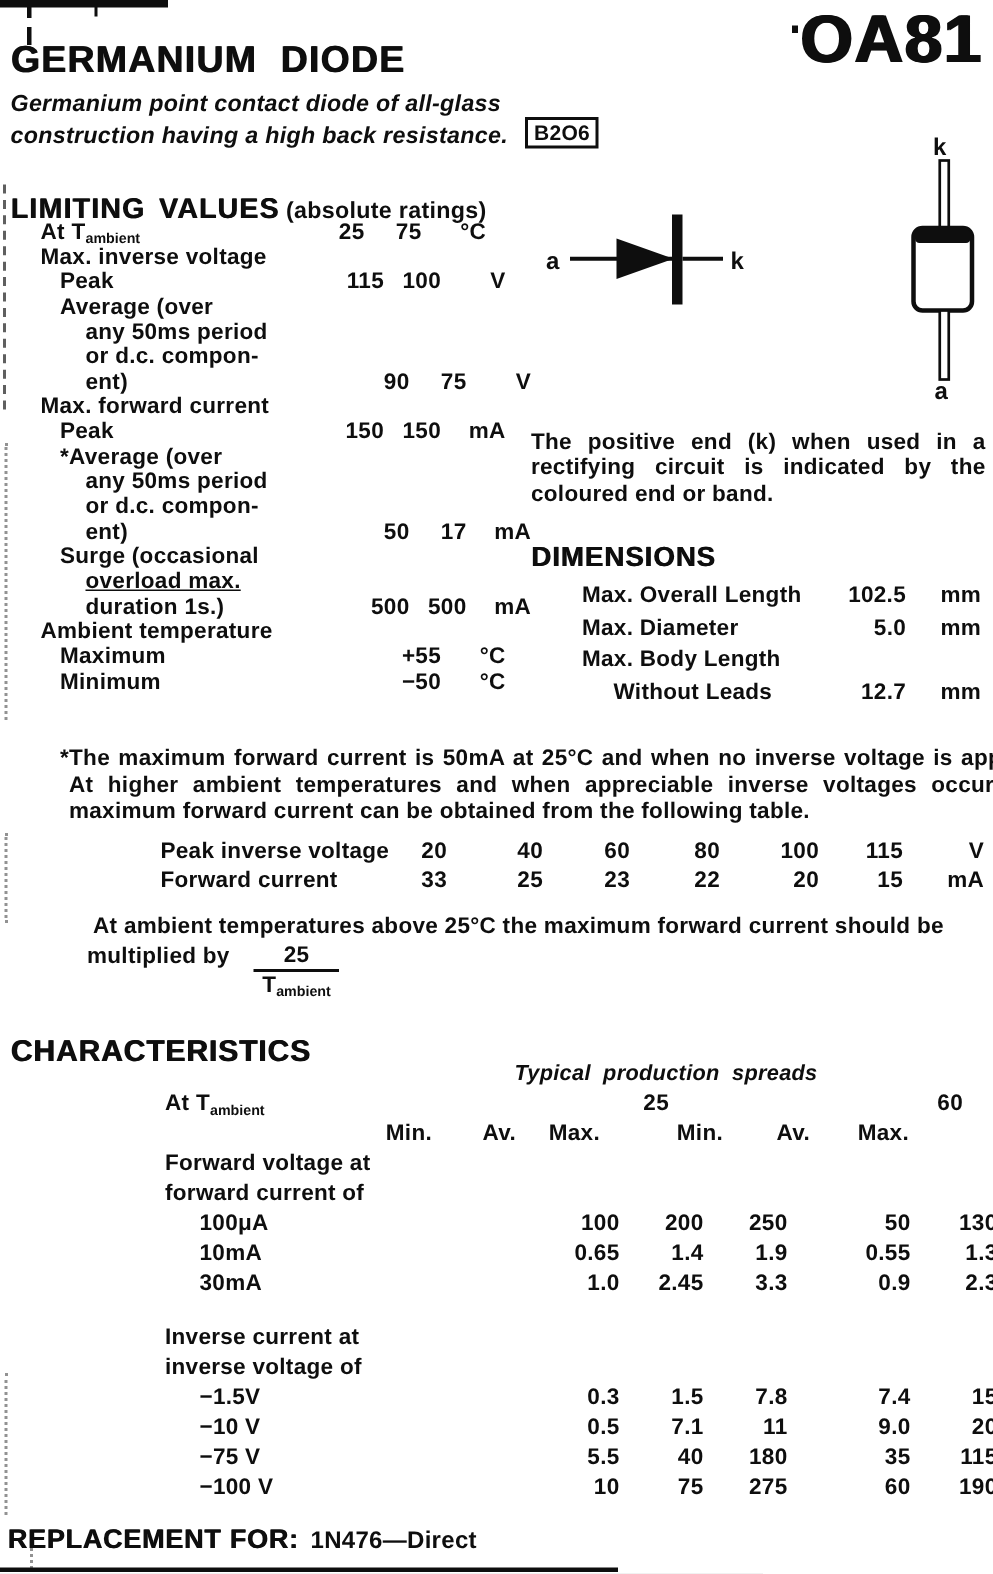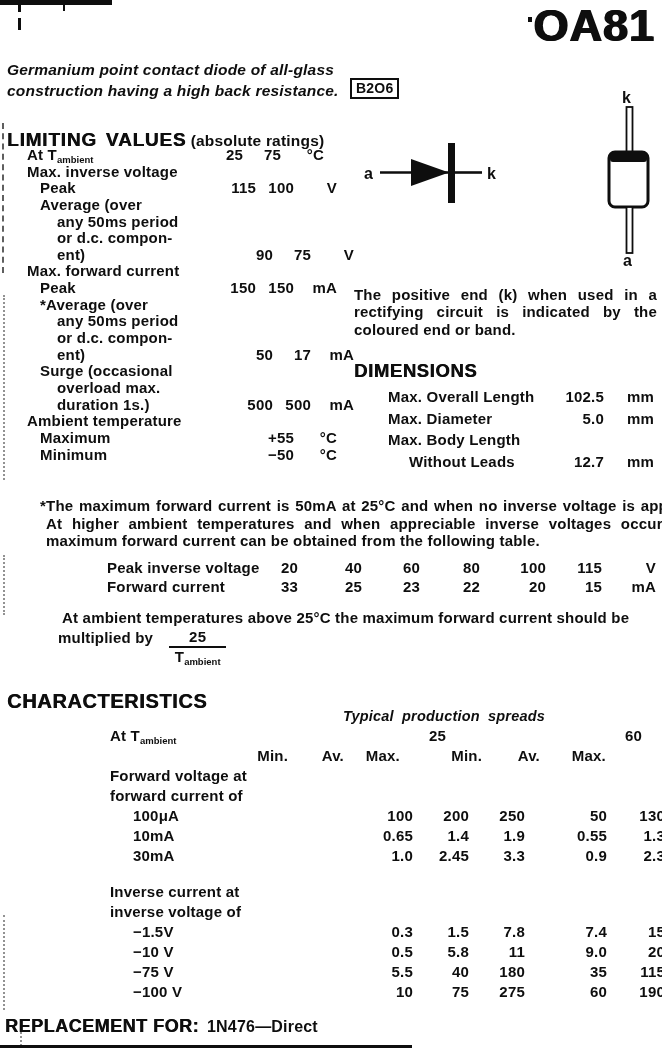--- a/index.html
+++ b/index.html
@@ -83,20 +83,21 @@
   <div class="abs art" style="left:18px;top:18px;width:3px;height:12px;"></div>
   <div class="abs art" style="left:63px;top:3px;width:2px;height:8px;"></div>
   <div class="abs art" style="left:528px;top:17px;width:4px;height:5px;"></div>
   <div class="abs dashv" style="left:2px;top:123px;width:0;height:150px;"></div>
   <div class="abs dotv" style="left:3px;top:295px;width:0;height:185px;"></div>
   <div class="abs dotv" style="left:3px;top:555px;width:0;height:60px;"></div>
   <div class="abs dotv" style="left:3px;top:915px;width:0;height:95px;"></div>
   <div class="abs dotv" style="left:20px;top:1028px;width:0;height:18px;"></div>
   <div class="abs art" style="left:0;top:1045px;width:412px;height:3px;"></div>
 
+  <div class="abs doc-title">GERMANIUM DIODE</div>
   <div class="abs part-number">OA81</div>
   <div class="abs descr">
     <div>Germanium point contact diode of all-glass</div>
     <div>construction having a high back resistance.</div>
   </div>
   <div class="abs fig-box">B2O6</div>
 
   <svg class="abs" style="left:358px;top:134px;" width="165" height="76" viewBox="0 0 165 76">
     <text x="6" y="45">a</text>
     <line x1="22" y1="38.5" x2="90" y2="38.5" stroke="#0e0e0e" stroke-width="2.6"></line>
@@ -198,21 +199,21 @@
     <span class="c2">17</span>
     <span class="u">mA</span>
   </div>
       <div class="lv-row">
     <span class="lbl" style="padding-left: 33px;"><span class="t">Surge (occasional</span><span class="sub"></span></span>
     <span class="c1"></span>
     <span class="c2"></span>
     <span class="u"></span>
   </div>
       <div class="lv-row">
-    <span class="lbl" style="padding-left: 50px;"><span class="t">overload max.</span><span class="sub"></span></span>
+    <span class="lbl" style="padding-left: 50px; text-decoration: underline;"><span class="t">overload max.</span><span class="sub"></span></span>
     <span class="c1"></span>
     <span class="c2"></span>
     <span class="u"></span>
   </div>
       <div class="lv-row">
     <span class="lbl" style="padding-left: 50px;"><span class="t">duration 1s.)</span><span class="sub"></span></span>
     <span class="c1">500</span>
     <span class="c2">500</span>
     <span class="u">mA</span>
   </div>
@@ -381,21 +382,21 @@
             <span class="v k3">7.8</span>
             <span class="v k4">7.4</span>
             <span class="v k5">15</span>
           </span>
 
   </div>
         <div class="ch-row">
     <span class="lbl vlab">−10 V</span>
     <span class="vals">
             <span class="v k1">0.5</span>
-            <span class="v k2">5.8</span>
+            <span class="v k2">7.1</span>
             <span class="v k3">11</span>
             <span class="v k4">9.0</span>
             <span class="v k5">20</span>
           </span>
 
   </div>
         <div class="ch-row">
     <span class="lbl vlab">−75 V</span>
     <span class="vals">
             <span class="v k1">5.5</span>

